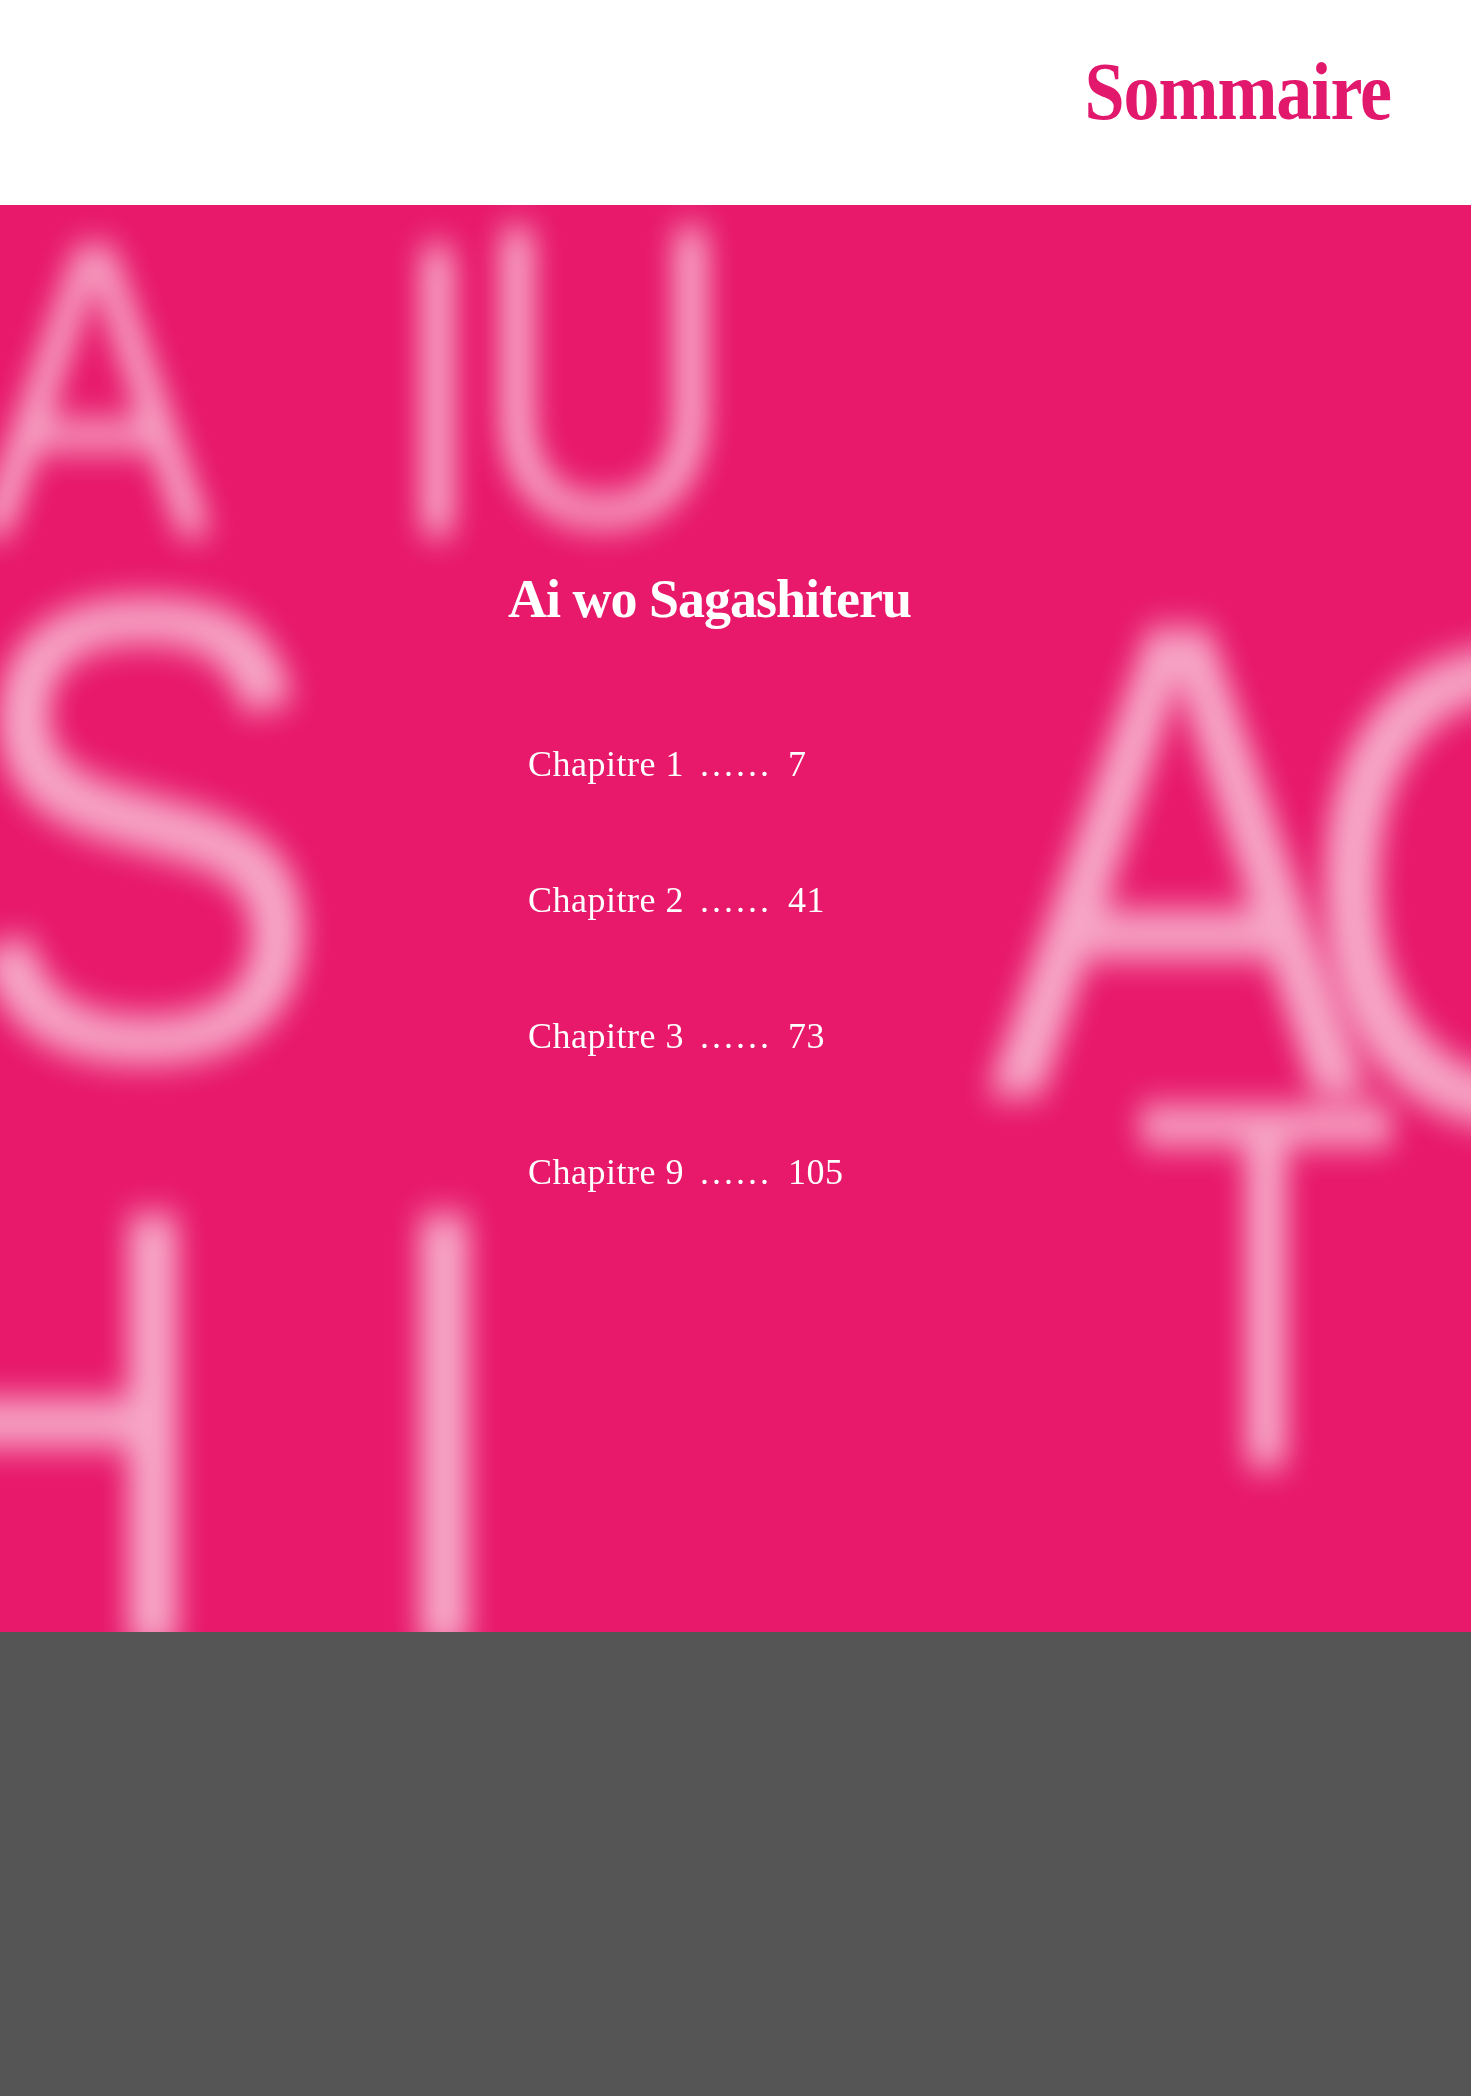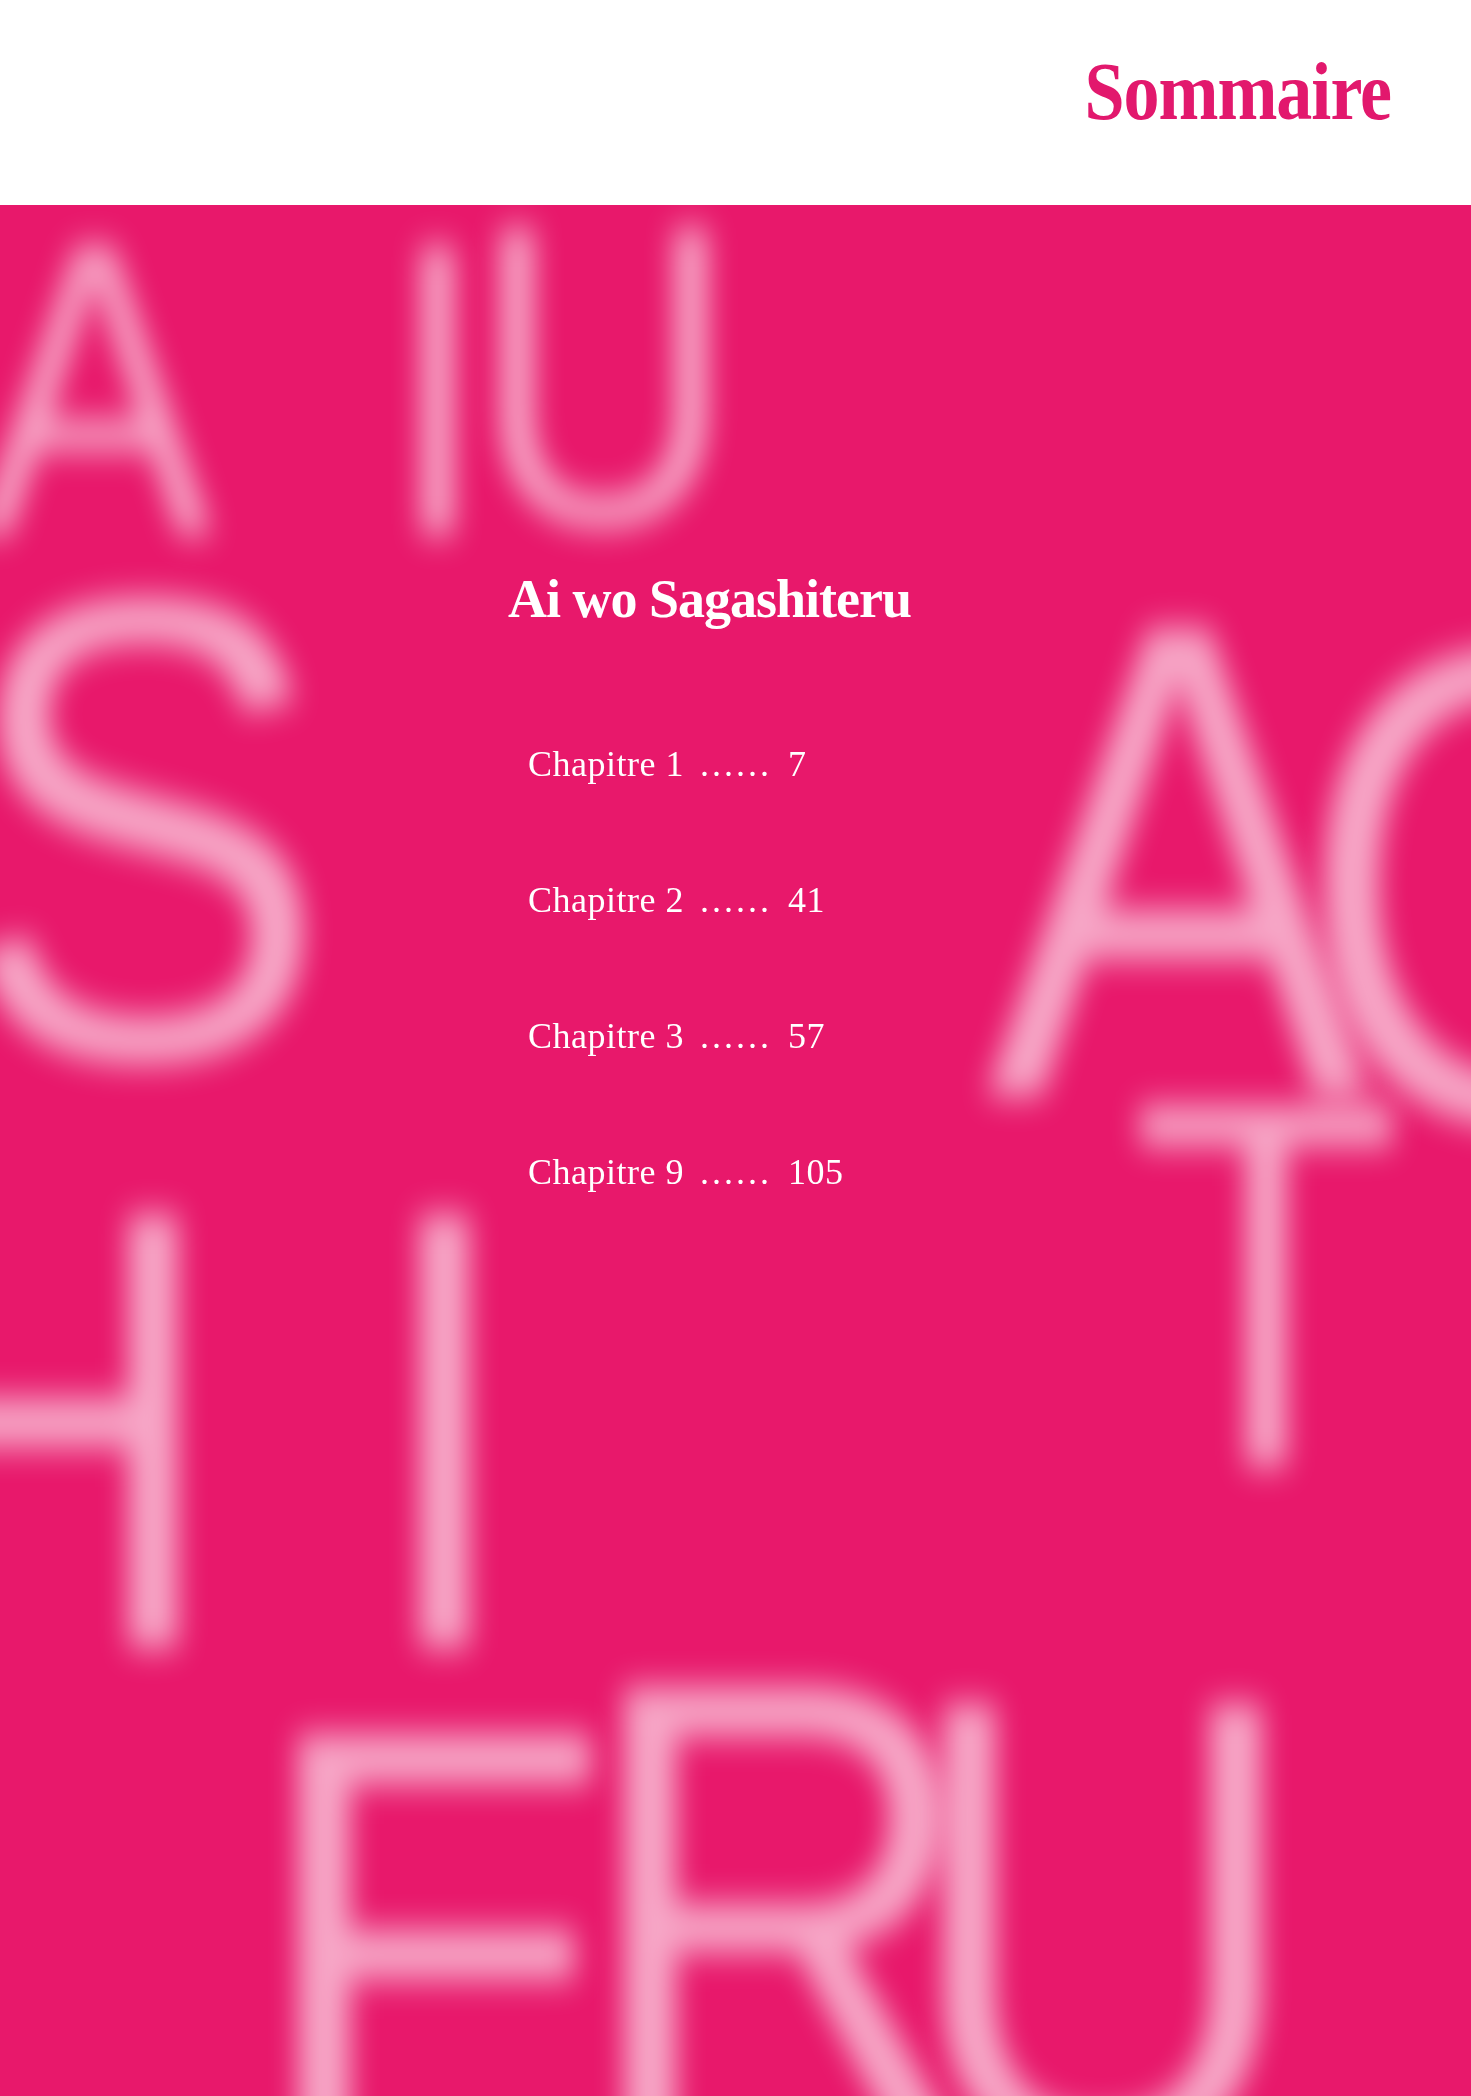--- a/index.html
+++ b/index.html
@@ -1,18 +1,18 @@
 <!DOCTYPE html>
 <html><head>
 <meta charset="utf-8">
 <style>
   html,body{margin:0;padding:0;background:#555;}
   #page{
     position:relative;
-    width:1471px;height:2096px;
+    width:1471px;height:1632px;
     overflow:hidden;
     font-family:"Liberation Serif", serif;
   }
   
   #pink-body{
     position:absolute;left:0;top:205px;width:1471px;height:1891px;
     overflow:hidden;
   }
   
   #header-band{
@@ -91,21 +91,21 @@
 
   <div class="toc-row white-text" style="top:743px">
     <span>Chapitre 1</span><span class="dots">......</span><span>7</span>
   </div>
 
   <div class="toc-row white-text" style="top:879px">
     <span>Chapitre 2</span><span class="dots">......</span><span>41</span>
   </div>
 
   <div class="toc-row white-text" style="top:1015px">
-    <span>Chapitre 3</span><span class="dots">......</span><span>57</span>
+    <span>Chapitre 3</span><span class="dots">......</span><span>73</span>
   </div>
 
   <div class="toc-row white-text" style="top:1151px">
     <span>Chapitre 9</span><span class="dots">......</span><span>105</span>
   </div>
 
 
 
 </div>
 

